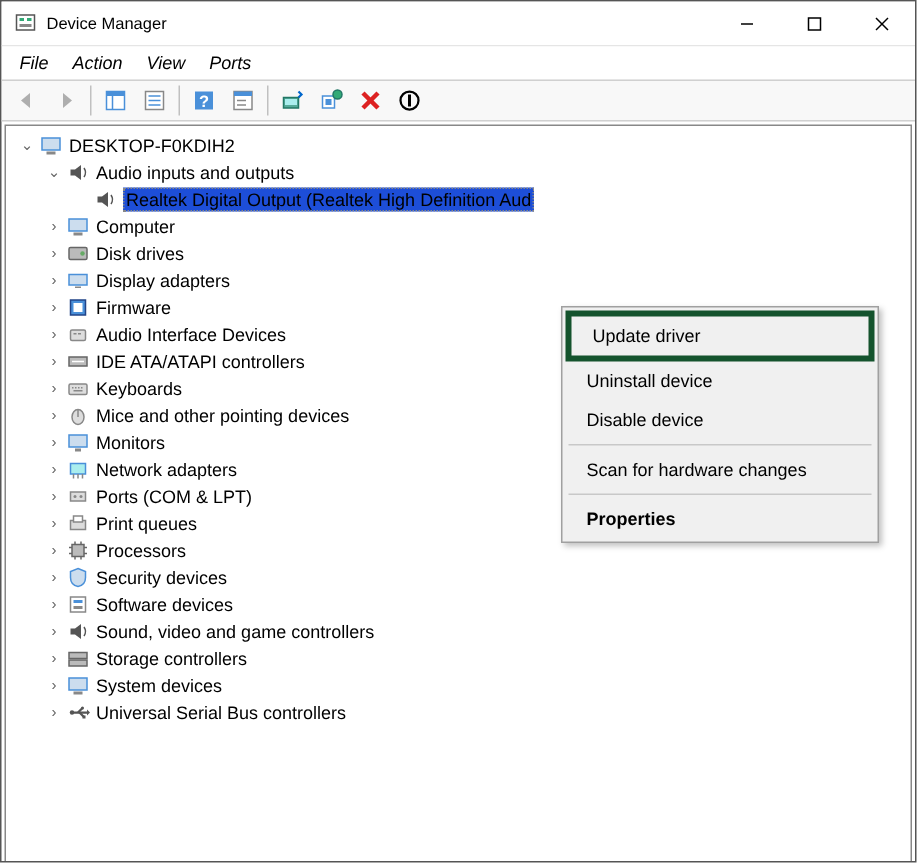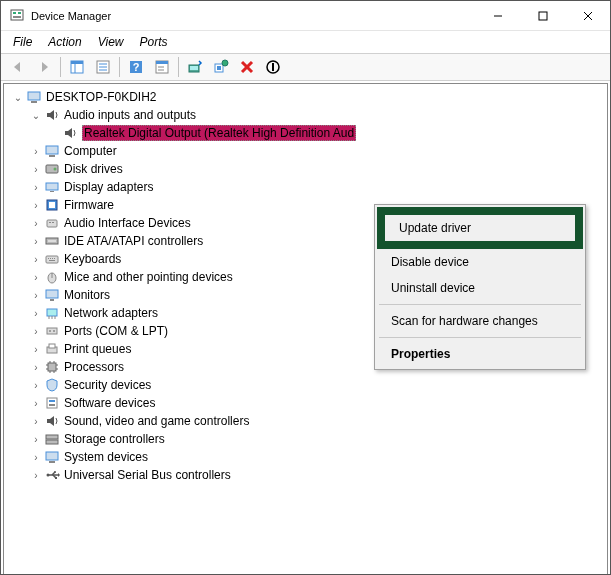--- a/index.html
+++ b/index.html
@@ -99,21 +99,21 @@
   .twisty.none { visibility: hidden; }
   .nodeicon {
     width: 16px; height: 16px;
     display: inline-flex; align-items: center; justify-content: center;
     margin-right: 4px;
     flex-shrink: 0;
   }
   .nodeicon svg { width: 16px; height: 16px; }
   .nodelabel { font-size: 12px; }
   .selected .nodelabel {
-    background: #be185d;
+    background: #1d4ed8;
     border: 1px dotted #888;
     padding: 0 1px;
   }
 
   
   .context-menu {
     position: absolute;
     left: 370px;
     top: 120px;
     width: 212px;
@@ -124,21 +124,21 @@
     font-size: 12px;
   }
   .context-menu .cmitem {
     padding: 6px 14px;
   }
   .context-menu .cmsep {
     height: 1px; background: #c8c8c8; margin: 3px 2px;
   }
   .context-menu .cmitem.bold { font-weight: bold; }
   .highlight-box {
-    border: 8px solid #14532d;
+    border: 4px solid #14532d;
   }
 </style>
 </head>
 <body>
 
 <div class="titlebar">
   <span class="appicon">
     <svg viewBox="0 0 16 16">
         <rect x="2" y="2" width="12" height="10" fill="#fff" stroke="#555"></rect>
         <rect x="4" y="4" width="3" height="2" fill="#3a7"></rect>
@@ -486,21 +486,21 @@
             <rect x="11" y="10" width="2" height="2" fill="#555"></rect>
             <path d="M14 6 L16 8 L14 10 Z" fill="#555"></path>
           </svg>
         </span>
         <span class="nodelabel">Universal Serial Bus controllers</span>
       </div>
     </div>
 
   <div class="context-menu">
     <div class="cmitem highlight-box">Update driver</div>
+    <div class="cmitem">Uninstall device</div>
     <div class="cmitem">Disable device</div>
-    <div class="cmitem">Uninstall device</div>
     <div class="cmsep"></div>
     <div class="cmitem">Scan for hardware changes</div>
     <div class="cmsep"></div>
     <div class="cmitem bold">Properties</div>
   </div>
 
 </div>
 
 </body></html>

